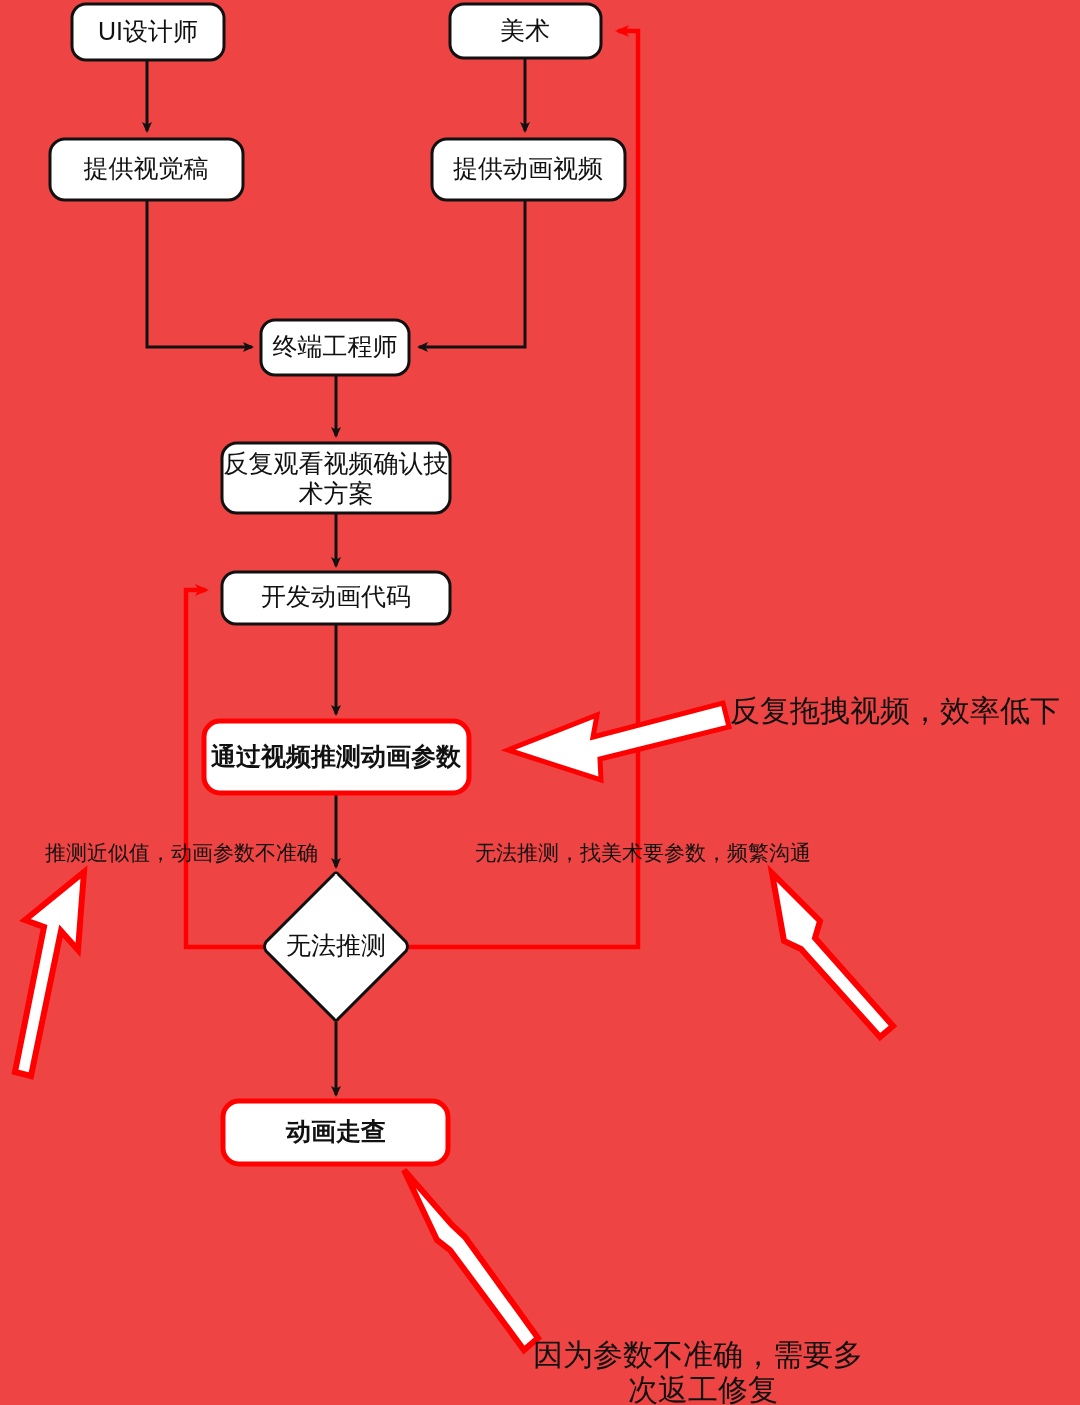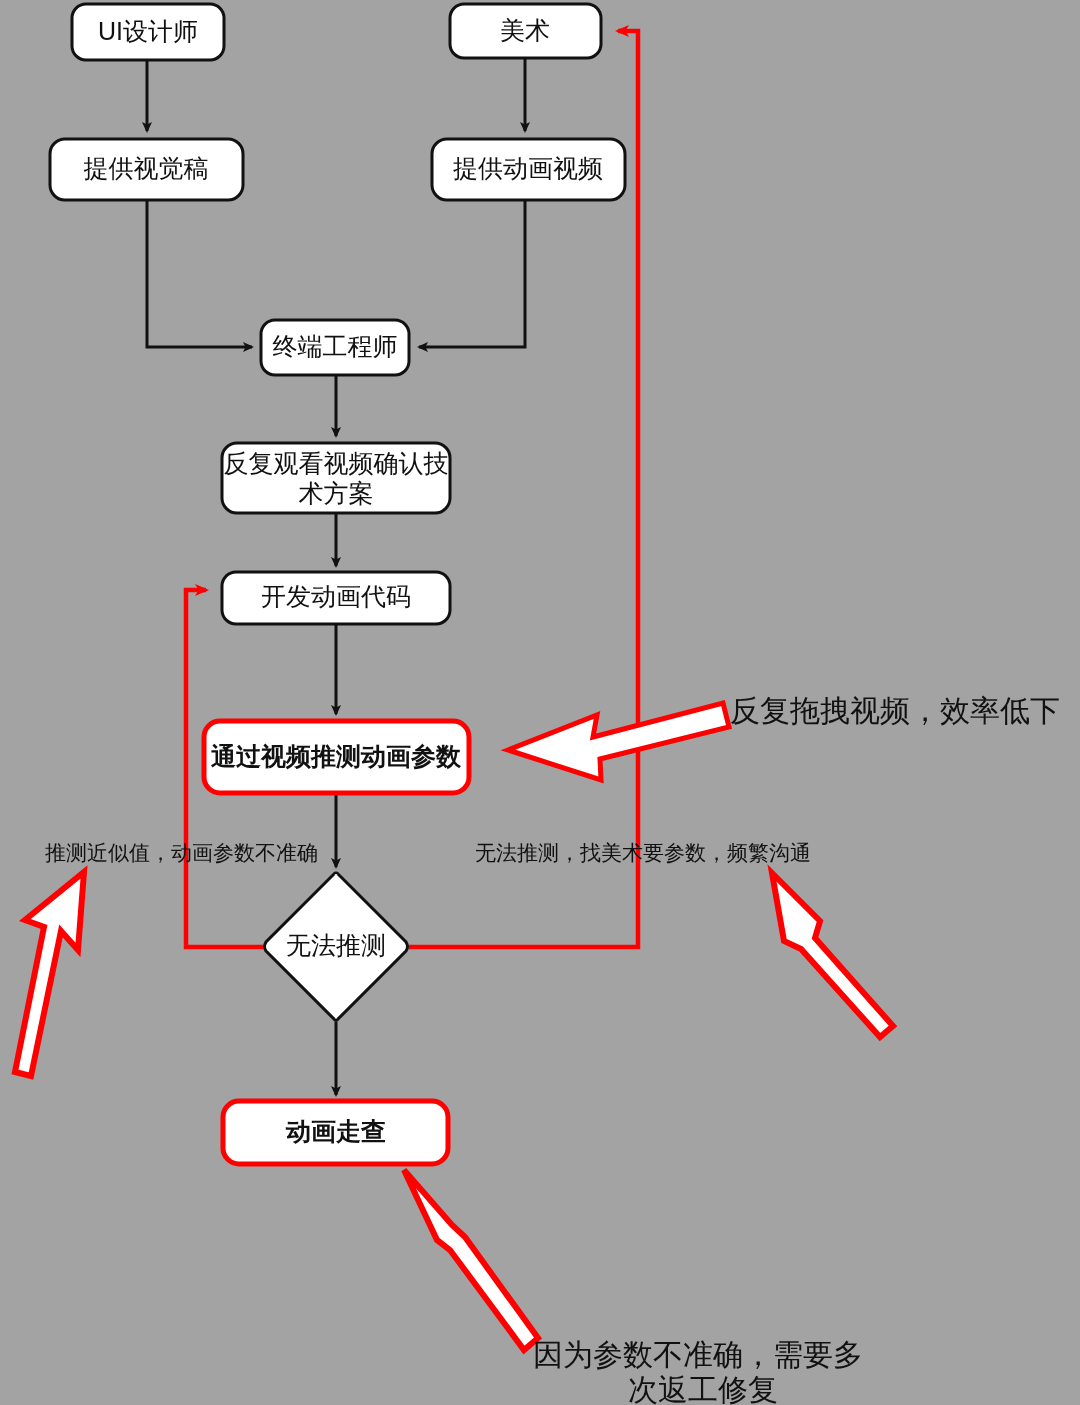--- a/index.html
+++ b/index.html
@@ -7,21 +7,21 @@
     padding: 0;
     background: #ffffff;
   }
   body {
     font-family: "Liberation Sans", "DejaVu Sans", sans-serif;
   }
   #canvas {
     position: relative;
     width: 1080px;
     height: 1405px;
-    background: #a3a3a3;
+    background: #ef4444;
     overflow: hidden;
   }
   #diagram-svg {
     position: absolute;
     left: 0;
     top: 0;
     width: 1080px;
     height: 1405px;
   }
   .node-label {

